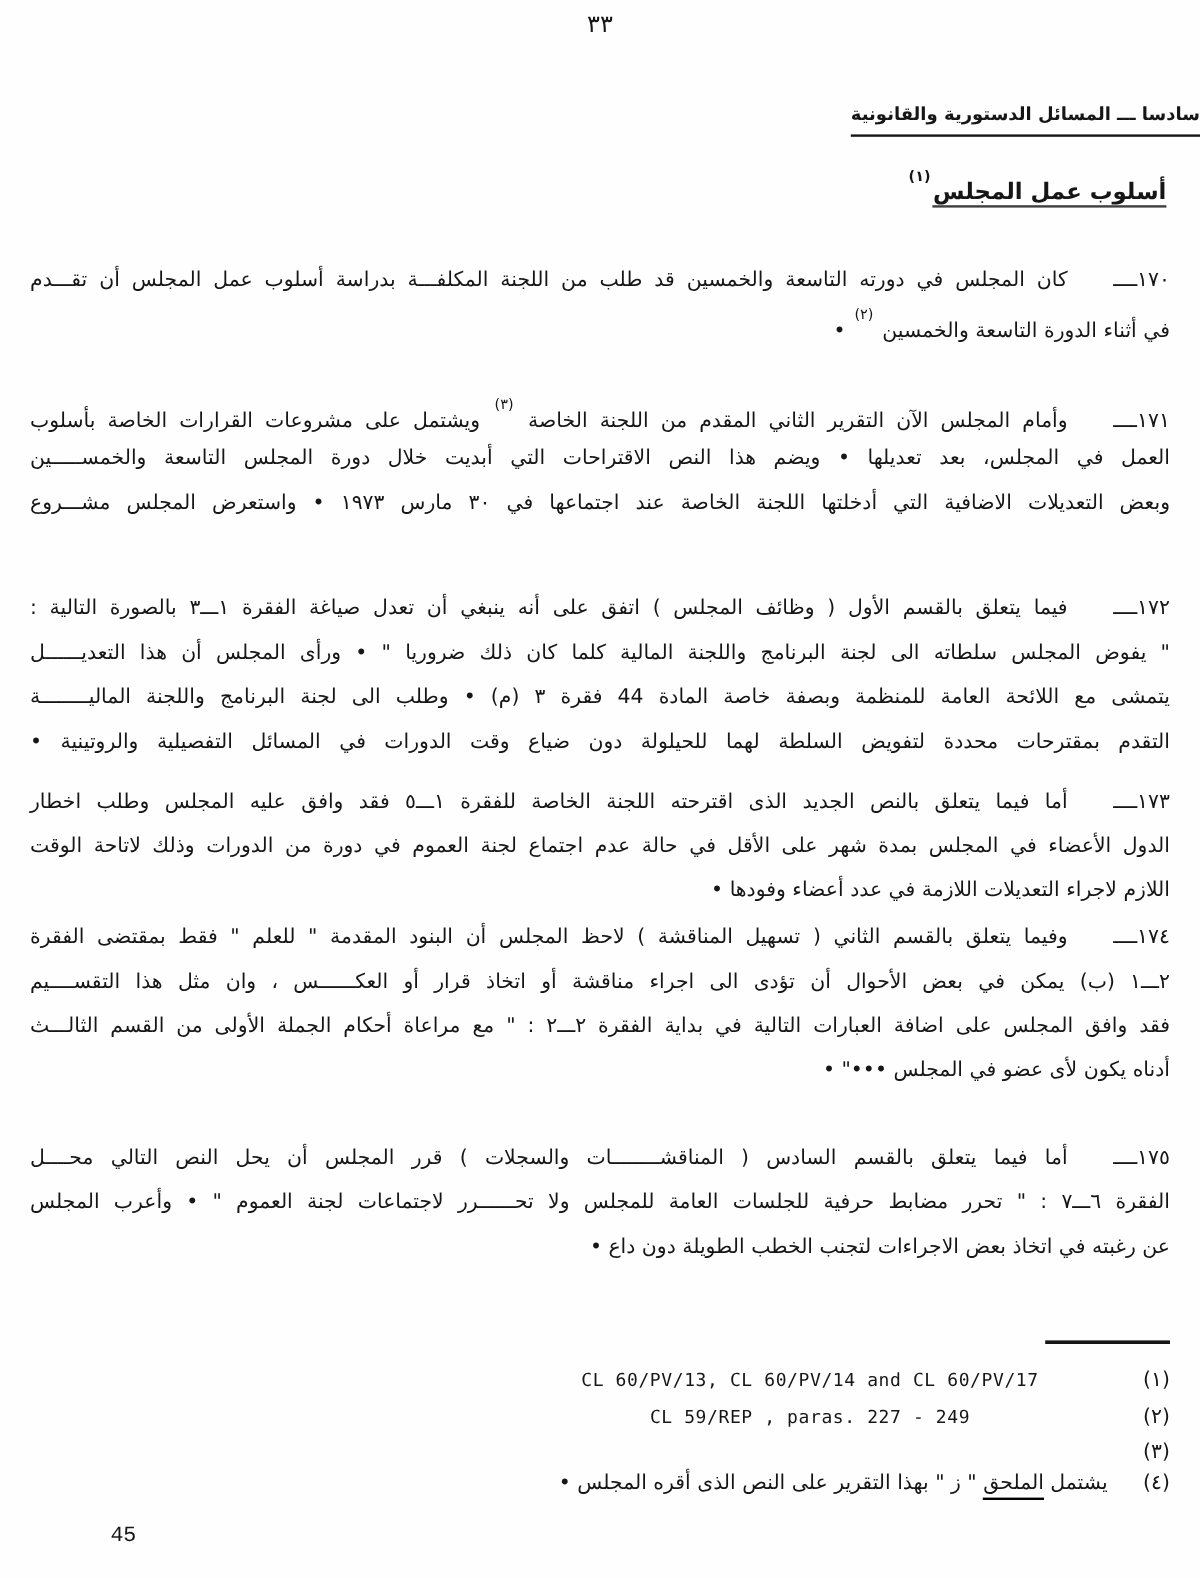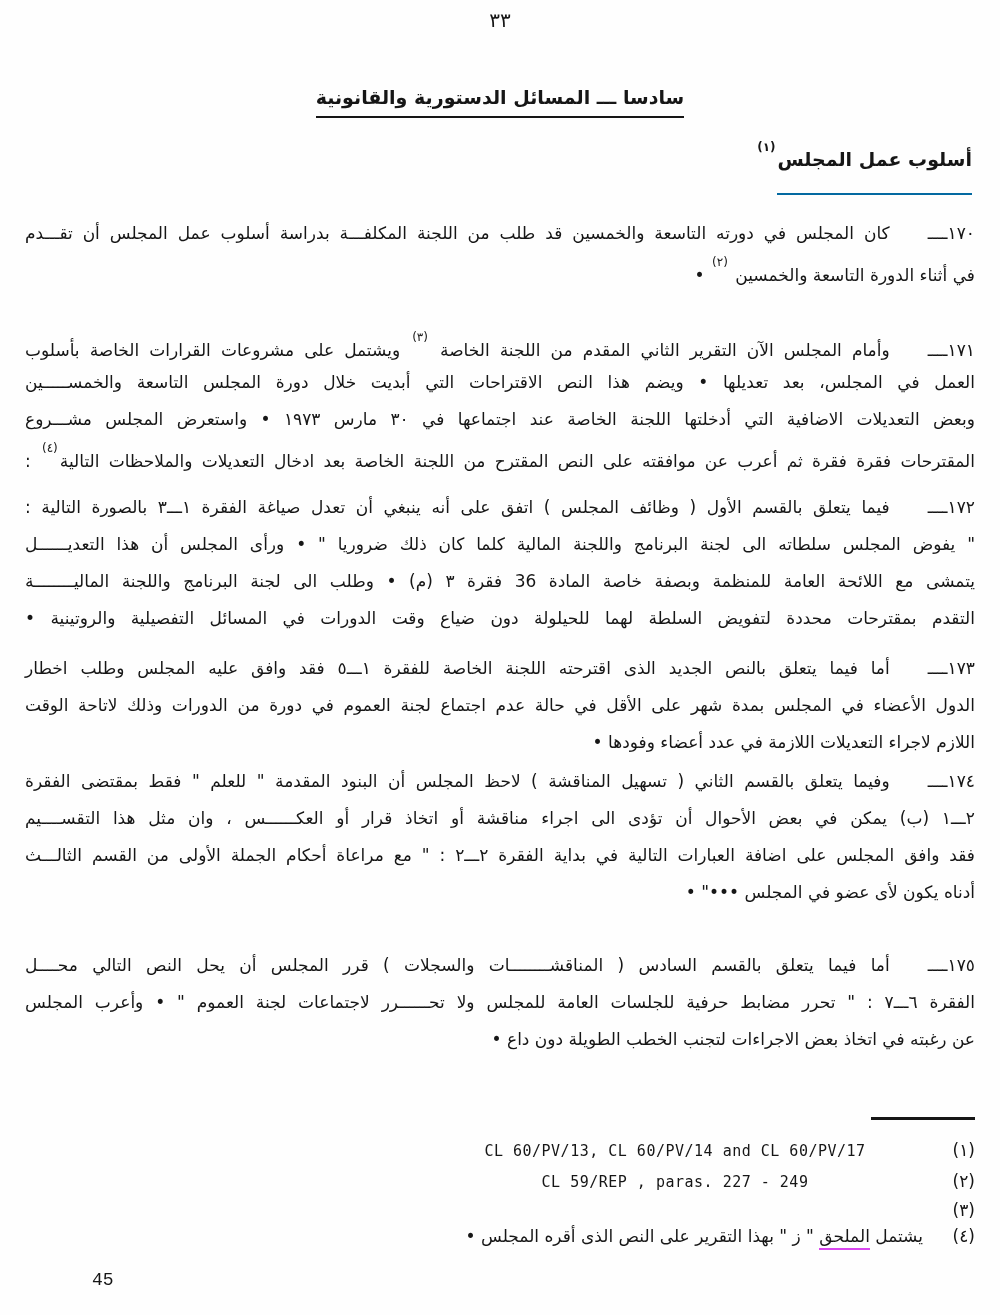--- a/index.html
+++ b/index.html
@@ -13,28 +13,28 @@
     font-family:"DejaVu Sans", sans-serif;
     direction:rtl;
     overflow:hidden;
   }
   .top-num {
     position:absolute; top:8px; left:0; right:0;
     text-align:center; font-size:20px; letter-spacing:4px;
   }
   .heading {
     position:absolute; top:86px; left:0; right:0;
-    text-align:center; font-size:19px; font-weight:bold;
+    text-align:right; font-size:15px; font-weight:bold;
   }
   .heading .u { border-bottom:2px solid #161616; padding-bottom:8px; }
   .subheading {
     position:absolute; top:148px; right:28px;
     font-size:19px; font-weight:bold;
   }
-  .subheading .u { border-bottom:2px solid #0369a1; padding-bottom:23px; }
+  .subheading .u { border-bottom:2px solid #404040; padding-bottom:0; }
   sup.ref {
     font-size:12px; position:relative; top:-8px;
     display:inline-block; margin:0 2px;
   }
   .para { position:absolute; right:25px; left:25px; }
   .bl { font-size:17px; line-height:37px; height:37px; }
   .jl { text-align:justify; text-align-last:justify; }
   .ll { }
   .pnum { letter-spacing:1px; }
   .numgap { display:inline-block; width:38px; }
@@ -46,21 +46,21 @@
     position:absolute; right:25px; width:548px;
     display:flex; direction:rtl; align-items:baseline;
   }
   .fn-marker { flex:none; width:52px; font-size:17px; text-align:right; }
   .fn-latin {
     flex:1; direction:ltr; text-align:center;
     font-family:"DejaVu Sans Mono", monospace;
     font-size:15px; letter-spacing:0.5px;
   }
   .fn-arabic { flex:1; direction:rtl; text-align:right; font-size:17px; }
-  .fn-arabic .u { border-bottom:2px solid #d946ef; padding-bottom:2px; }
+  .fn-arabic .u { border-bottom:2px solid #000000; padding-bottom:2px; }
   .bottom-num {
     position:absolute; top:1270px; left:92px;
     font-family:Liberation Mono, monospace; font-size:18px;
     direction:ltr;
   }
 </style>
 </head>
 <body>
 
 <div class="page">
@@ -77,27 +77,26 @@
 
   <div class="para" style="top:215px">
     <div class="bl jl"><span class="pnum"><span>١٧٠</span><span>ــــ</span></span><span class="numgap"></span><span>كان المجلس في دورته التاسعة والخمسين قد طلب من اللجنة المكلفـــة بدراسة أسلوب عمل المجلس أن تقـــدم</span></div>
     <div class="bl ll"><span>في أثناء الدورة التاسعة والخمسين </span><sup class="ref">(٢)</sup><span> •</span></div>
   </div>
 
   <div class="para" style="top:327px">
     <div class="bl jl"><span class="pnum"><span>١٧١</span><span>ــــ</span></span><span class="numgap"></span><span>وأمام المجلس الآن التقرير الثاني المقدم من اللجنة الخاصة </span><sup class="ref">(٣)</sup><span> ويشتمل على مشروعات القرارات الخاصة بأسلوب</span></div>
     <div class="bl jl">العمل في المجلس، بعد تعديلها • ويضم هذا النص الاقتراحات التي أبديت خلال دورة المجلس التاسعة والخمســـــين</div>
     <div class="bl jl">وبعض التعديلات الاضافية التي أدخلتها اللجنة الخاصة عند اجتماعها في ٣٠ مارس ١٩٧٣ • واستعرض المجلس مشـــروع</div>
-    <div class="bl jl"><span>المقترحات فقرة فقرة ثم أعرب عن موافقته على النص المقترح من اللجنة الخاصة بعد ادخال التعديلات والملاحظات التالية</span><sup class="ref">(٤)</sup><span> :</span></div>
   </div>
 
   <div class="para" style="top:489px">
     <div class="bl jl"><span class="pnum"><span>١٧٢</span><span>ــــ</span></span><span class="numgap"></span><span>فيما يتعلق بالقسم الأول ( وظائف المجلس ) اتفق على أنه ينبغي أن تعدل صياغة الفقرة ١ـــ٣ بالصورة التالية :</span></div>
     <div class="bl jl">" يفوض المجلس سلطاته الى لجنة البرنامج واللجنة المالية كلما كان ذلك ضروريا " • ورأى المجلس أن هذا التعديــــــل</div>
-    <div class="bl jl">يتمشى مع اللائحة العامة للمنظمة وبصفة خاصة المادة 36 فقرة ٣ (م) • وطلب الى لجنة البرنامج واللجنة الماليــــــــة</div>
+    <div class="bl jl">يتمشى مع اللائحة العامة للمنظمة وبصفة خاصة المادة 44 فقرة ٣ (م) • وطلب الى لجنة البرنامج واللجنة الماليــــــــة</div>
     <div class="bl jl">التقدم بمقترحات محددة لتفويض السلطة لهما للحيلولة دون ضياع وقت الدورات في المسائل التفصيلية والروتينية •</div>
   </div>
 
   <div class="para" style="top:650px">
     <div class="bl jl"><span class="pnum"><span>١٧٣</span><span>ــــ</span></span><span class="numgap"></span><span>أما فيما يتعلق بالنص الجديد الذى اقترحته اللجنة الخاصة للفقرة ١ـــ٥ فقد وافق عليه المجلس وطلب اخطار</span></div>
     <div class="bl jl">الدول الأعضاء في المجلس بمدة شهر على الأقل في حالة عدم اجتماع لجنة العموم في دورة من الدورات وذلك لاتاحة الوقت</div>
     <div class="bl ll">اللازم لاجراء التعديلات اللازمة في عدد أعضاء وفودها •</div>
   </div>
 
   <div class="para" style="top:763px">

